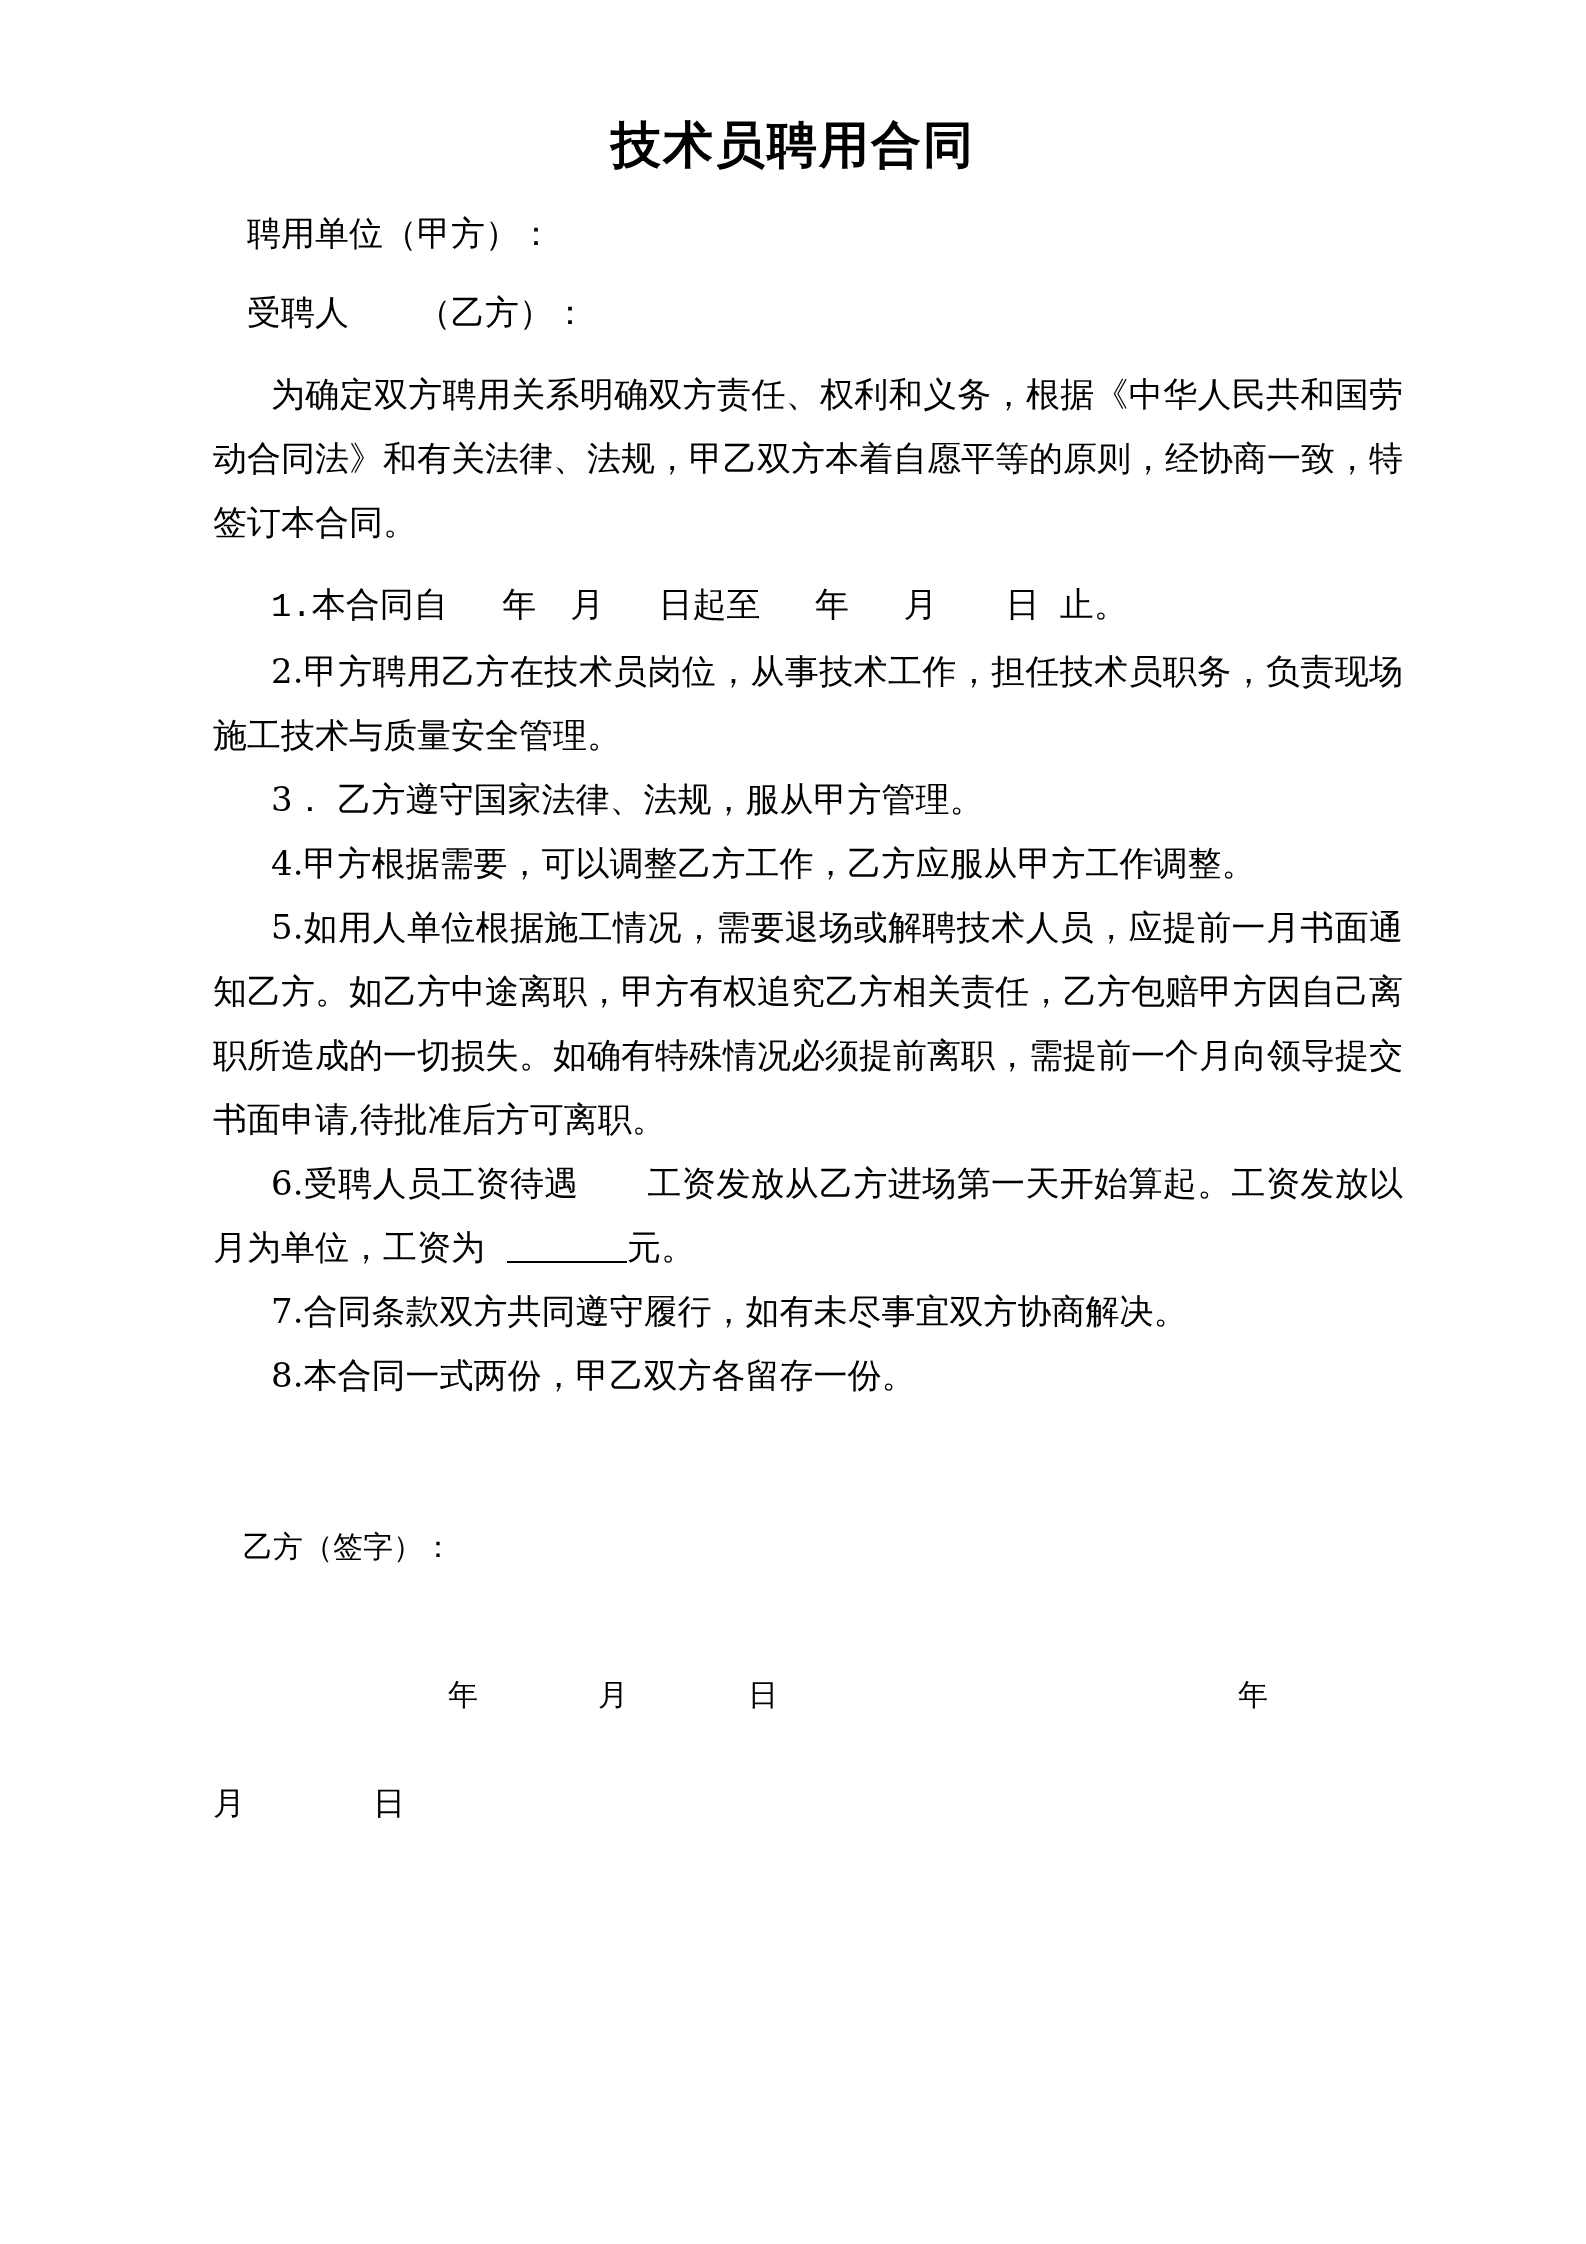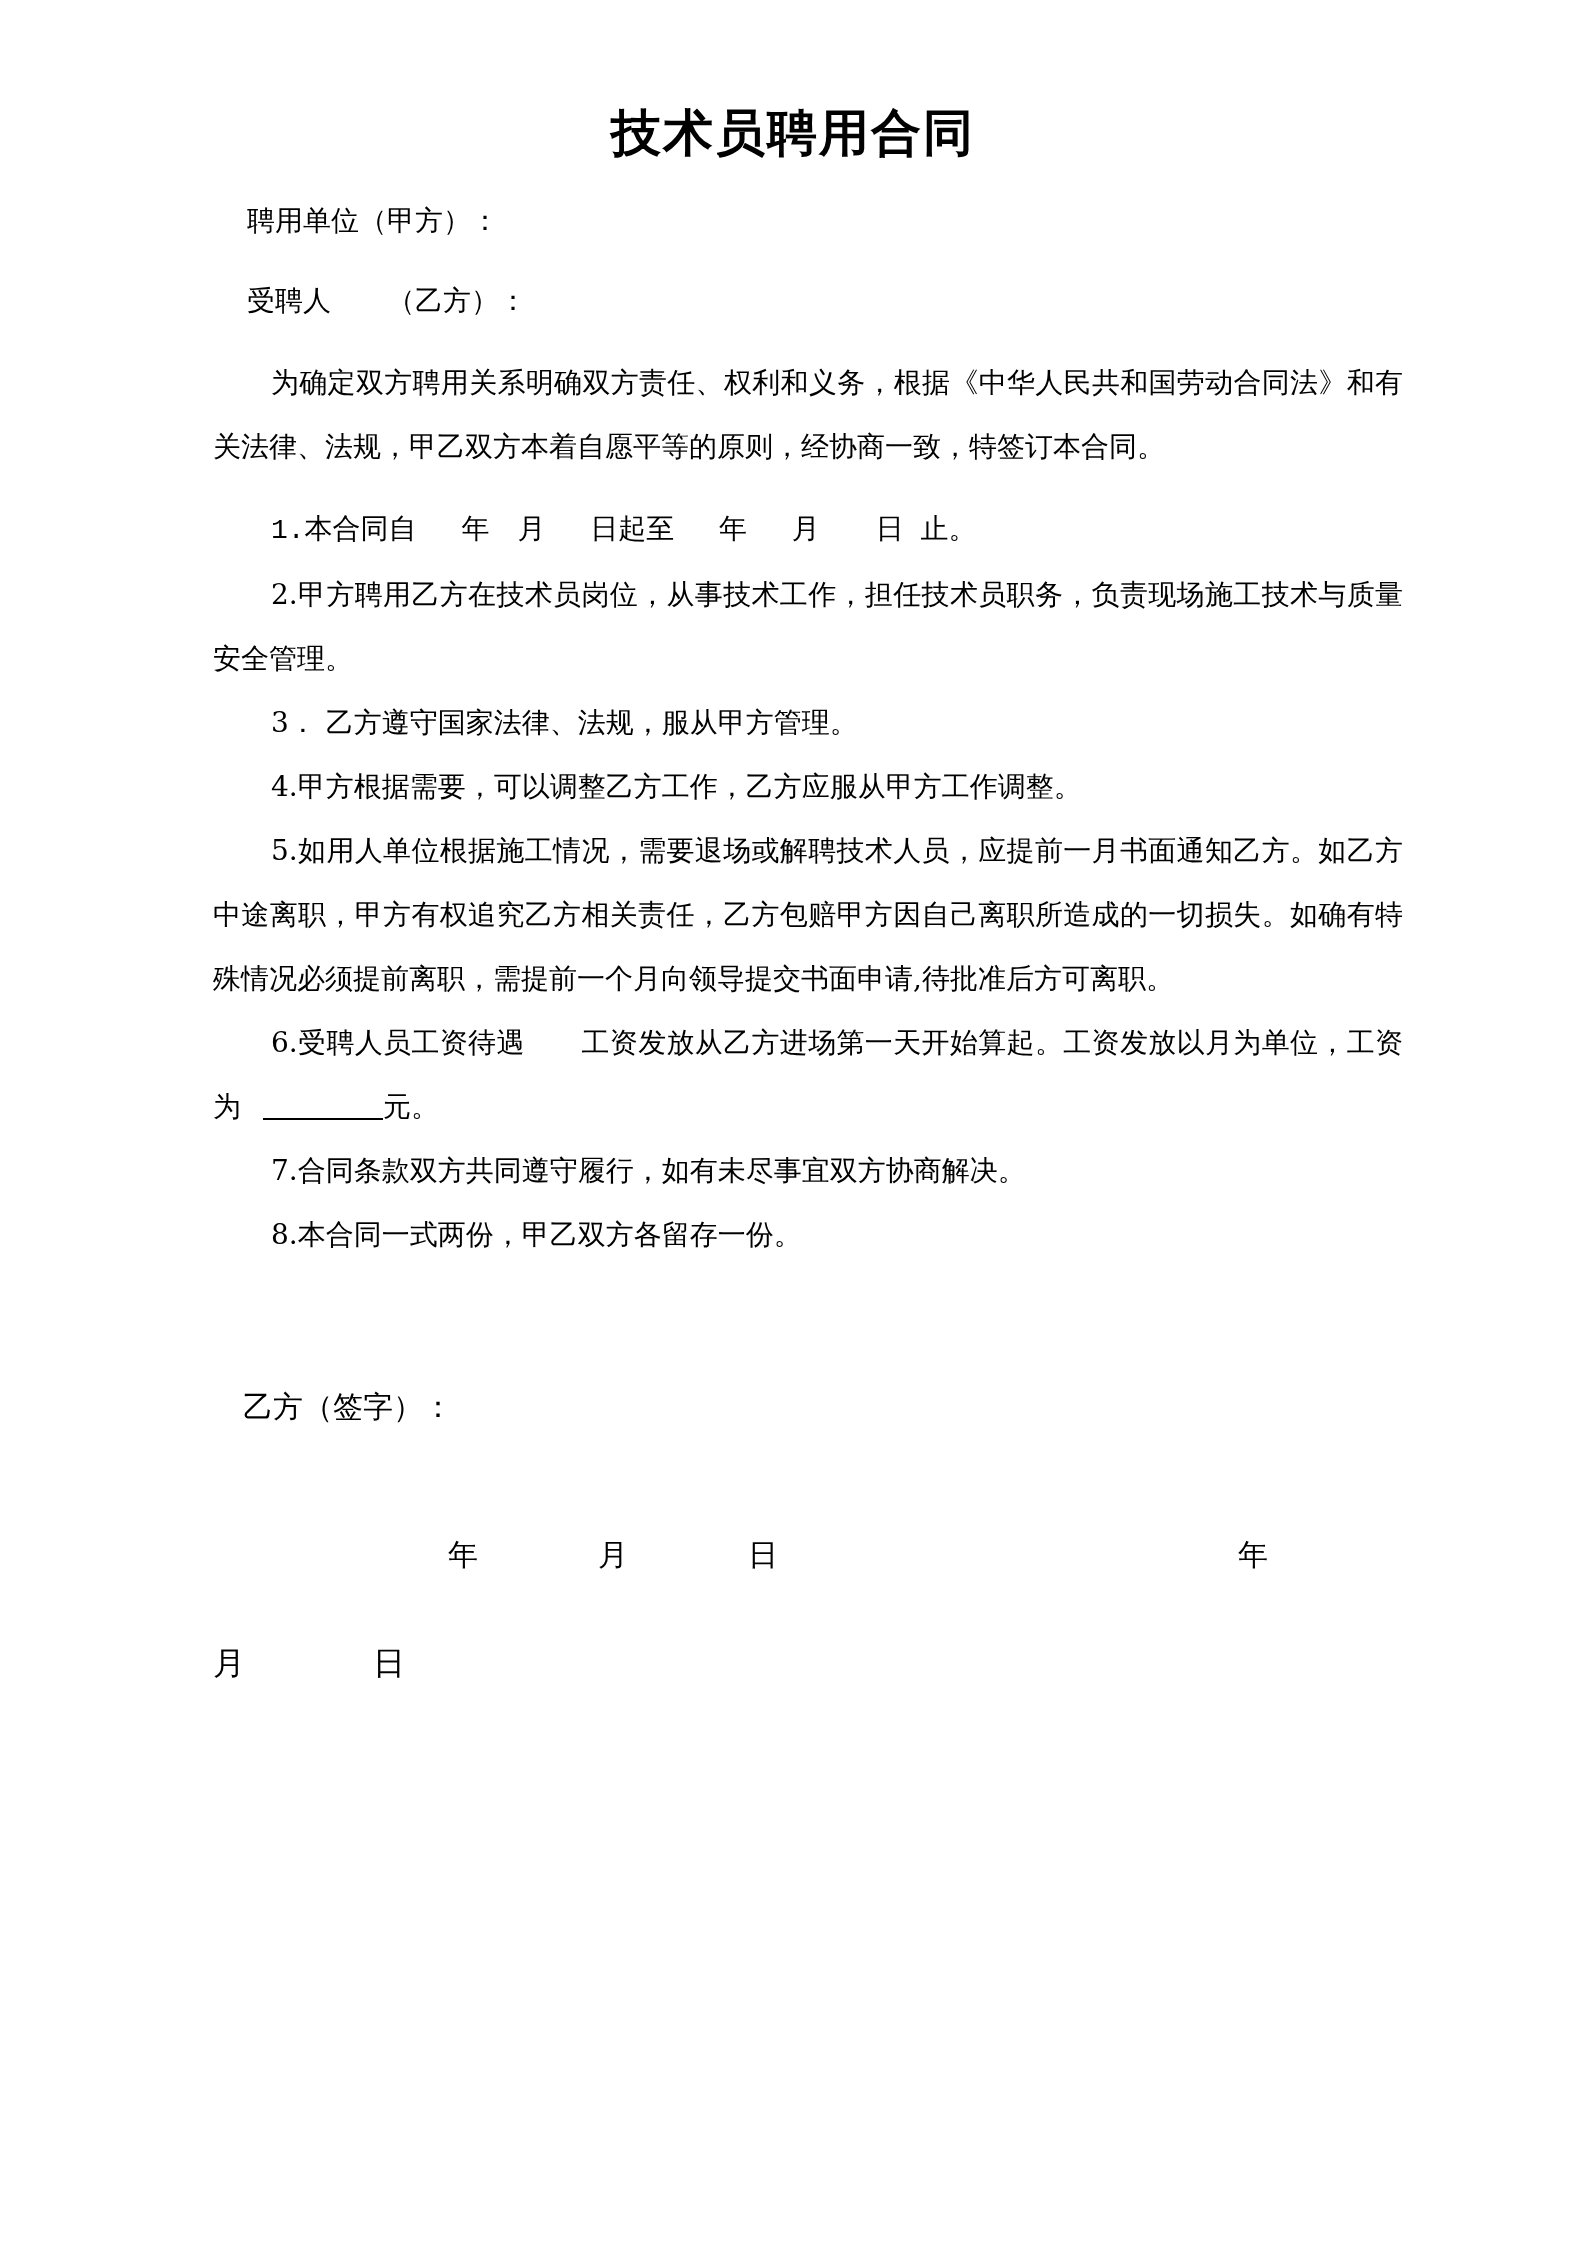--- a/index.html
+++ b/index.html
@@ -13,40 +13,40 @@
     font-family: "DejaVu Serif", "Liberation Serif", serif;
     color: #000000;
     position: relative;
     overflow: hidden;
   }
   .page {
     position: relative;
     width: 1586px;
     height: 1800px;
     box-sizing: border-box;
-    padding: 4px;
+    padding: 16px;
   }
   .doc-title {
     text-align: center;
     font-size: 50px;
     font-weight: bold;
     letter-spacing: 2px;
     margin: 0;
     padding-top: 96px;
     font-family: "DejaVu Sans", "Liberation Sans", sans-serif;
   }
   .body-block {
     margin: 0 auto;
     width: 1380px;
     padding-left: 110px;
     padding-right: 80px;
     box-sizing: border-box;
   }
   .para {
-    font-size: 28px;
+    font-size: 34px;
     line-height: 64px;
     text-align: justify;
     text-justify: inter-ideograph;
     margin: 0;
     white-space: pre-wrap;
   }
   .indent-1 { text-indent: 34px; }
   .indent-2 { text-indent: 58px; }
   .gap-top-1 { margin-top: 22px; }
   .gap-top-2 { margin-top: 18px; font-family: Liberation Mono, monospace; }

